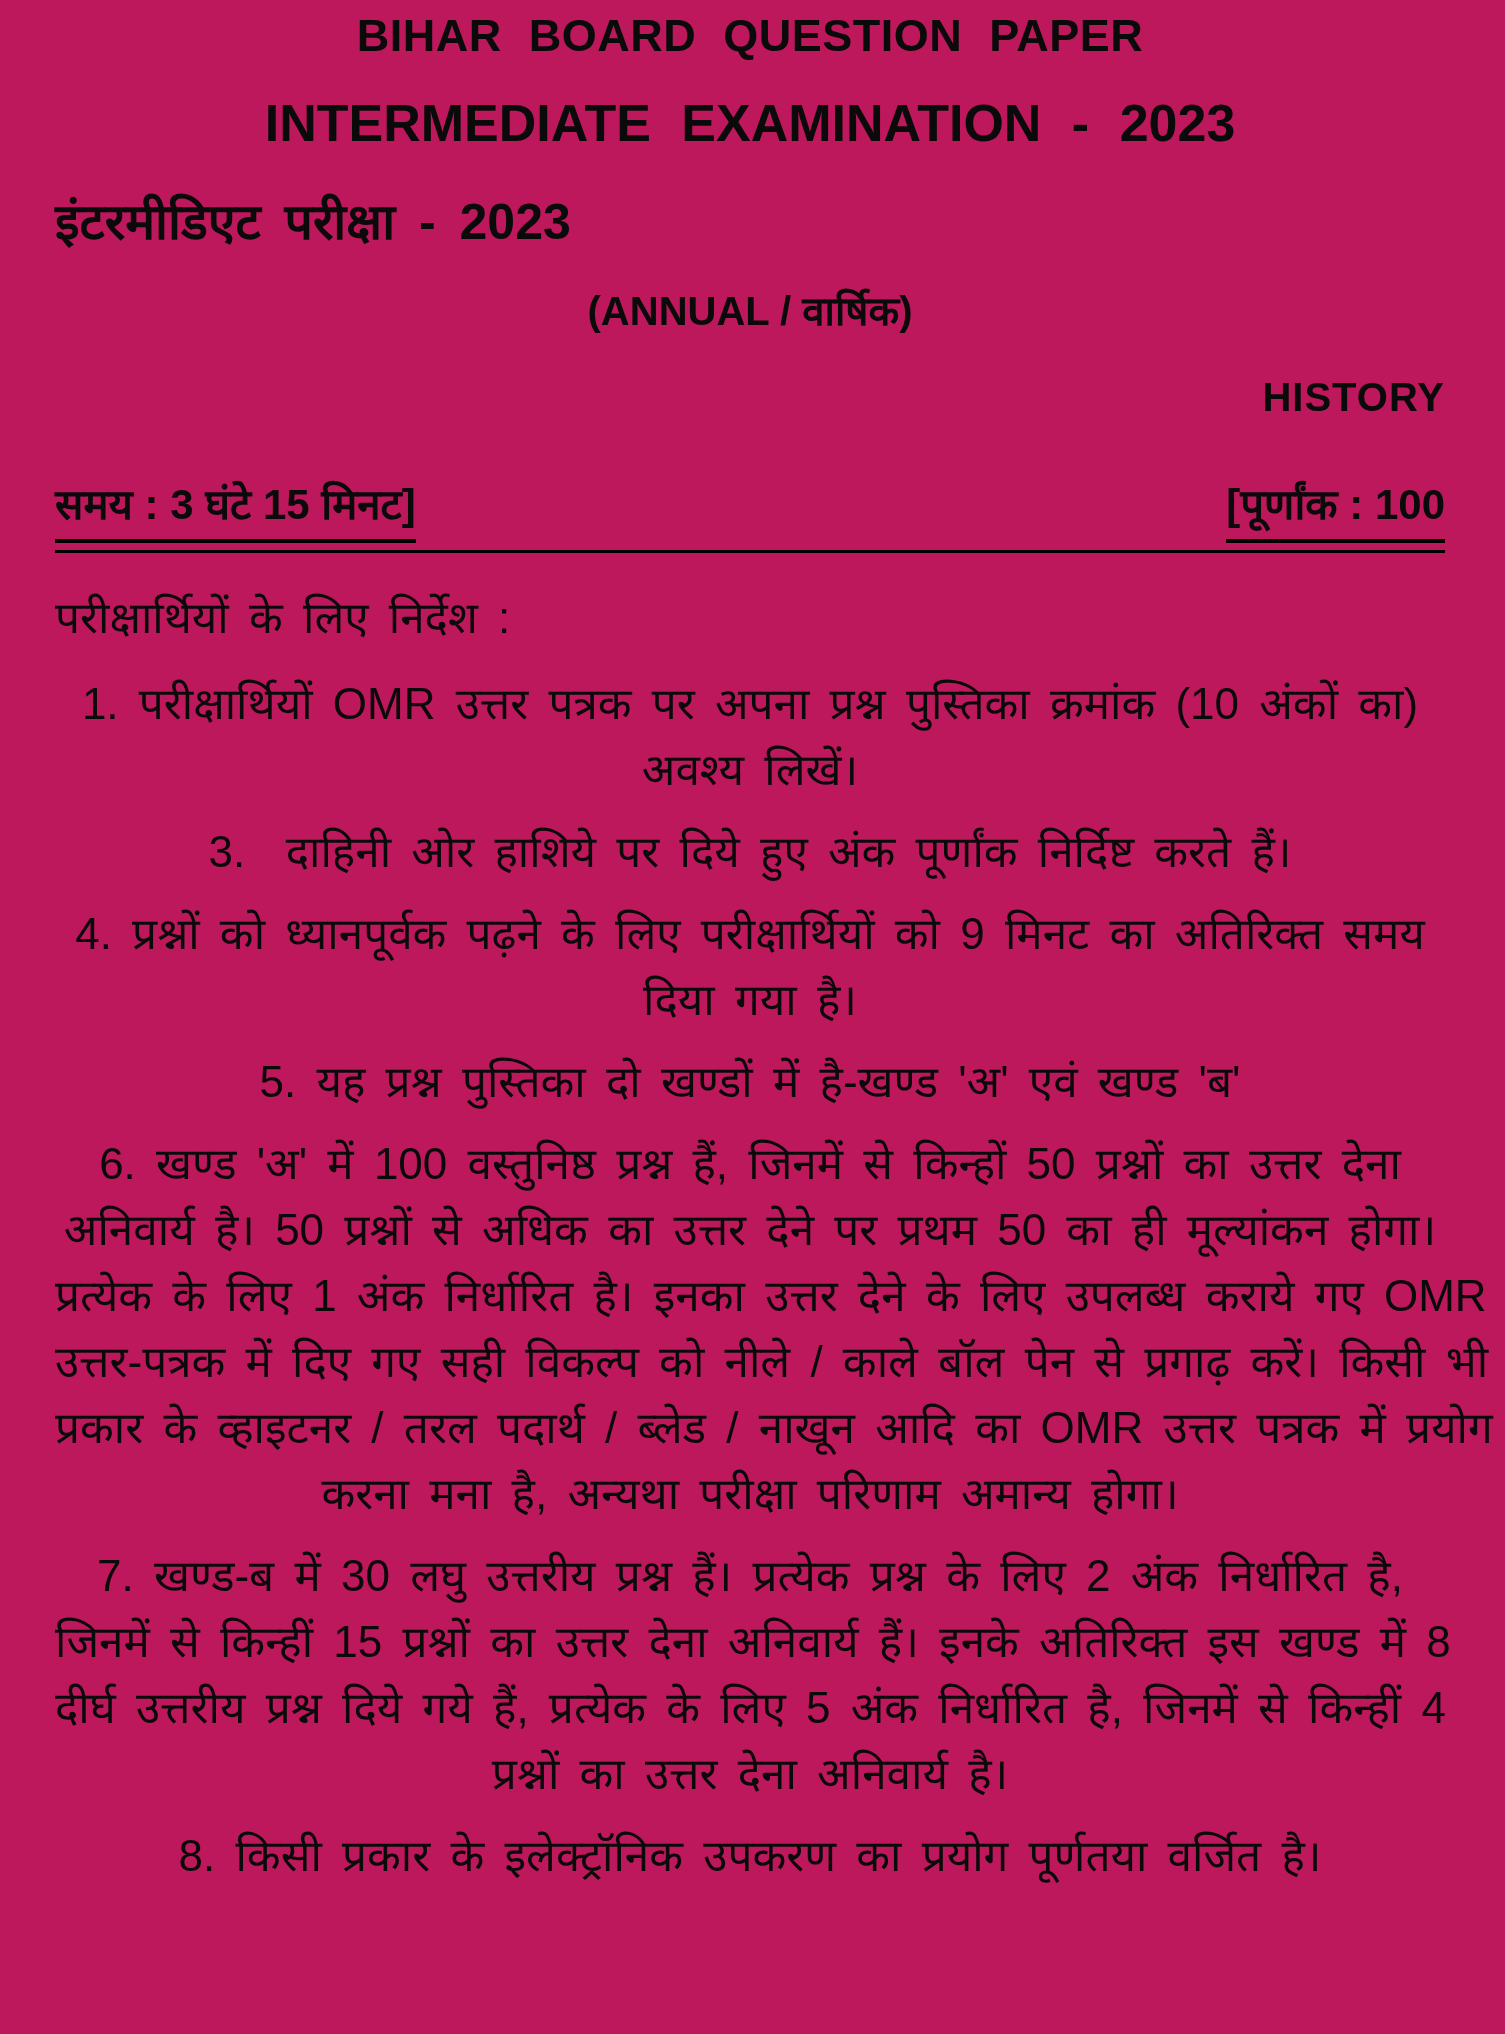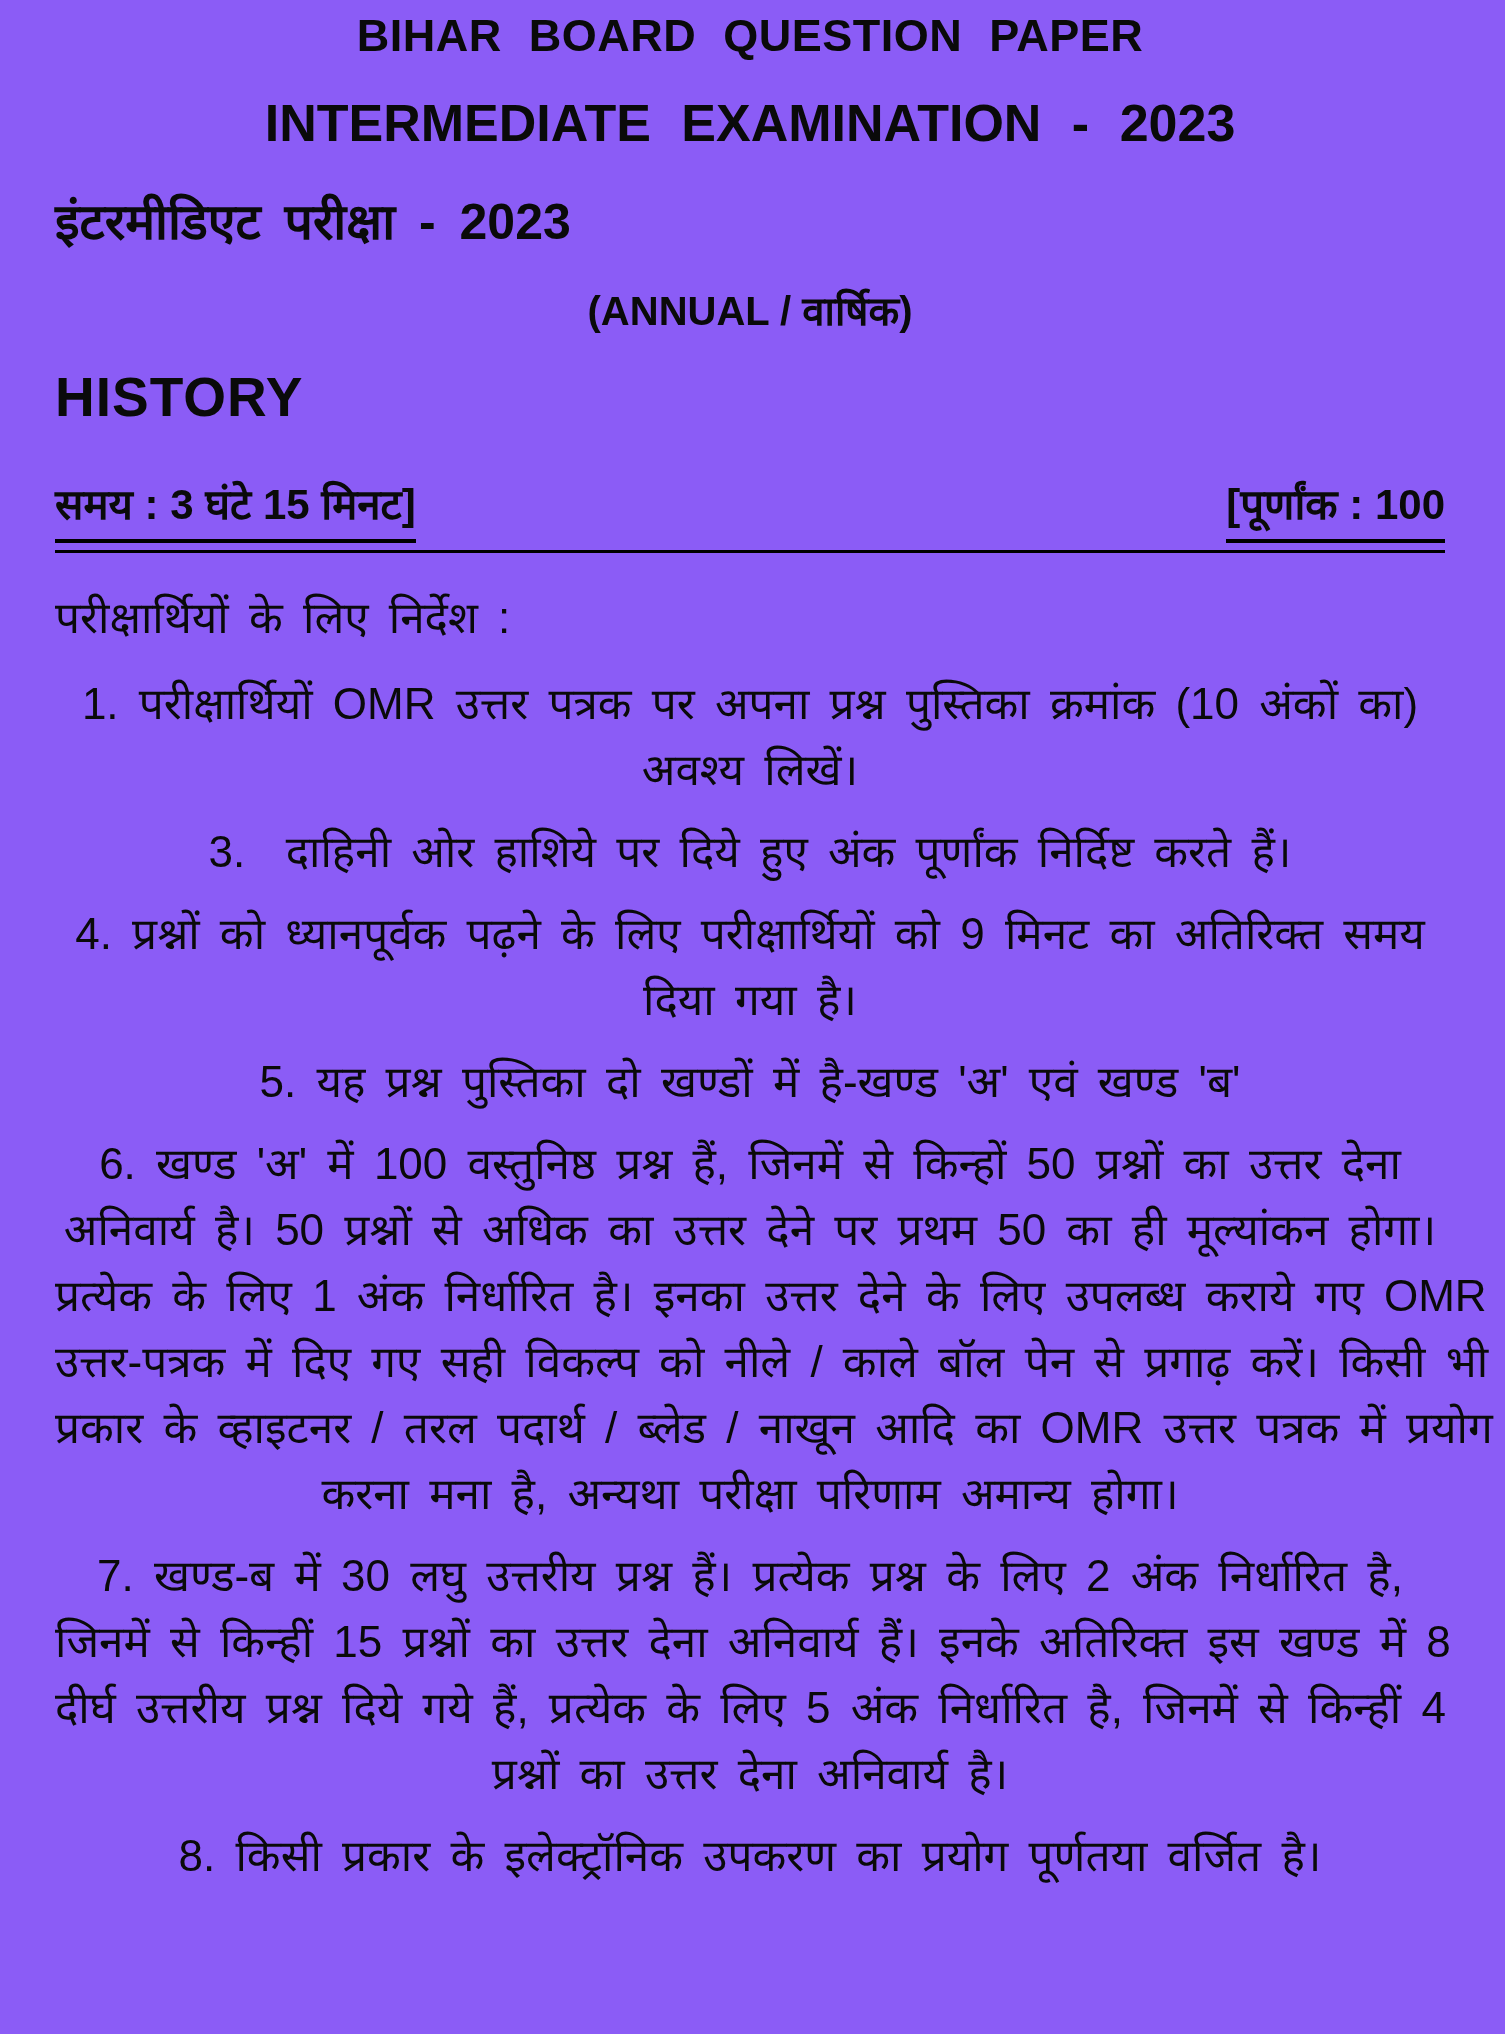--- a/index.html
+++ b/index.html
@@ -12,21 +12,21 @@
     height: 2034px;
     overflow: hidden;
     color: #0a0a0a;
     font-family: "Liberation Sans", "DejaVu Sans", sans-serif;
   }
   .page {
     box-sizing: border-box;
     width: 1505px;
     height: 2034px;
     padding: 10px 60px 0 55px;
-    background: #8b5cf6;
+    background: #be185d;
   }
   .t-board {
     text-align: center;
     font-weight: bold;
     font-size: 45px;
     line-height: 52px;
     letter-spacing: 0.5px;
     word-spacing: 14px;
     white-space: pre;
   }
@@ -50,23 +50,23 @@
   }
   .t-session {
     text-align: center;
     font-weight: bold;
     font-size: 40px;
     line-height: 48px;
     margin-top: 36px;
     white-space: pre;
   }
   .t-subject {
-    text-align: left;
+    text-align: right;
     font-weight: bold;
-    font-size: 55px;
+    font-size: 40px;
     line-height: 60px;
     margin-top: 32px;
     letter-spacing: 1px;
     white-space: pre;
   }
   .meta-row {
     display: flex;
     justify-content: space-between;
     align-items: flex-end;
     margin-top: 52px;

